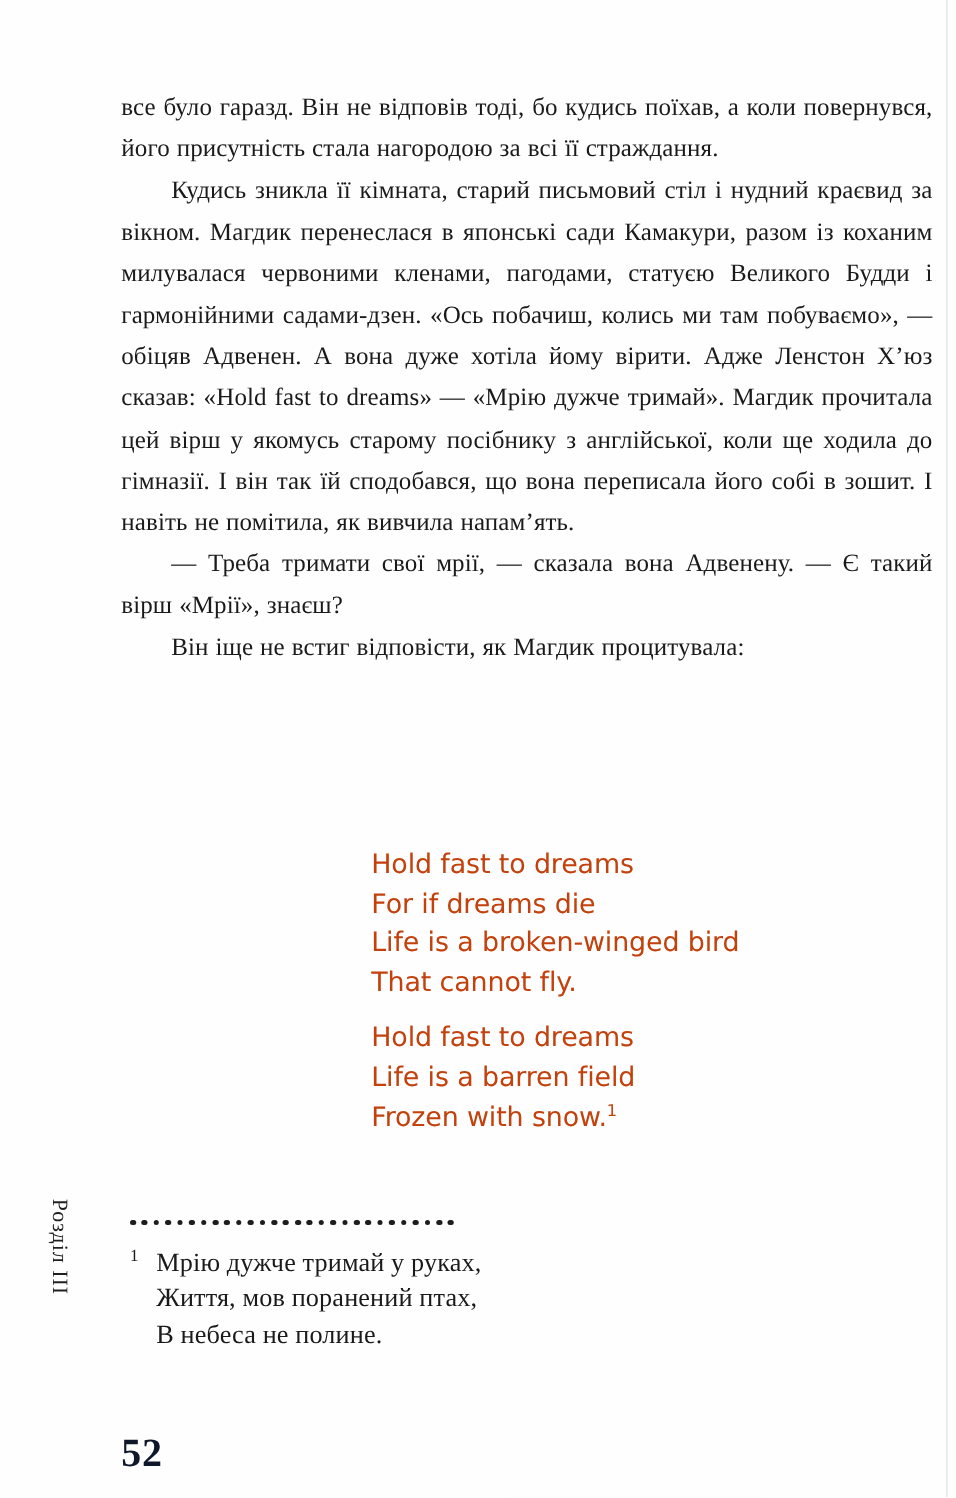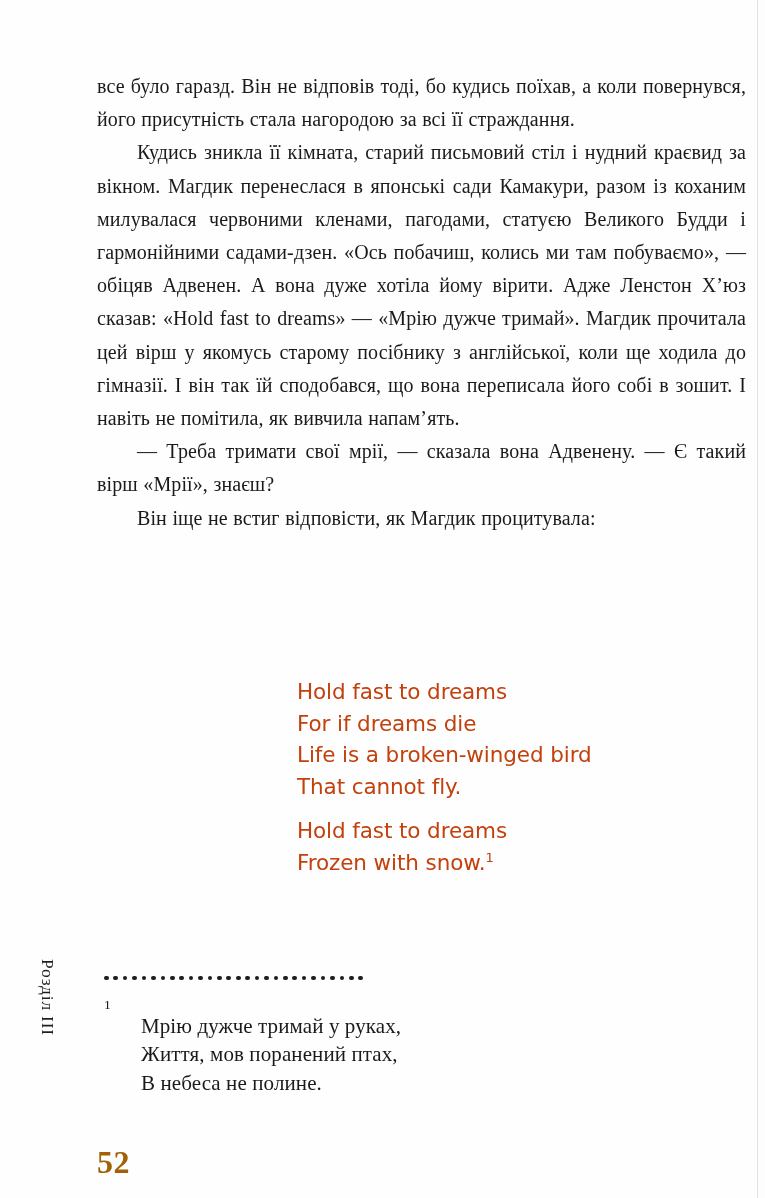--- a/index.html
+++ b/index.html
@@ -111,21 +111,21 @@
   }
   #footnote-sup {
     position: absolute;
     left: 0;
     top: 2px;
     font-size: 13.5px;
     line-height: 13.5px;
     color: #1a1a1a;
   }
   #footnote-lines {
-    margin: 16px;
+    margin: 0;
     padding: 0 0 0 21px;
     list-style: none;
   }
   .footnote-line {
     font-size: 21px;
     line-height: 28.3px;
     letter-spacing: 0.1px;
     white-space: pre;
   }
 
@@ -146,21 +146,21 @@
   }
 
   
   #page-number {
     position: absolute;
     left: 97px;
     top: 1142px;
     font-size: 32px;
     line-height: 40px;
     font-weight: bold;
-    color: #a16207;
+    color: #0f172a;
     letter-spacing: 0.5px;
   }
 </style>
 </head>
 <body>
 
 <div id="page">
 
   <div id="scan-edge-2"></div>
   <div id="scan-edge"></div>
@@ -174,20 +174,21 @@
 
   <div id="poem">
     <div class="stanza">
       <div class="poem-line">Hold fast to dreams</div>
       <div class="poem-line">For if dreams die</div>
       <div class="poem-line">Life is a broken-winged bird</div>
       <div class="poem-line">That cannot fly.</div>
     </div>
     <div class="stanza">
       <div class="poem-line">Hold fast to dreams</div>
+      <div class="poem-line">Life is a barren field</div>
       <div class="poem-line"><span>Frozen with snow.</span><span class="fn-marker">1</span></div>
     </div>
   </div>
 
   <div id="footnote-rule">
       <span class="dot"></span>
       <span class="dot"></span>
       <span class="dot"></span>
       <span class="dot"></span>
       <span class="dot"></span>

